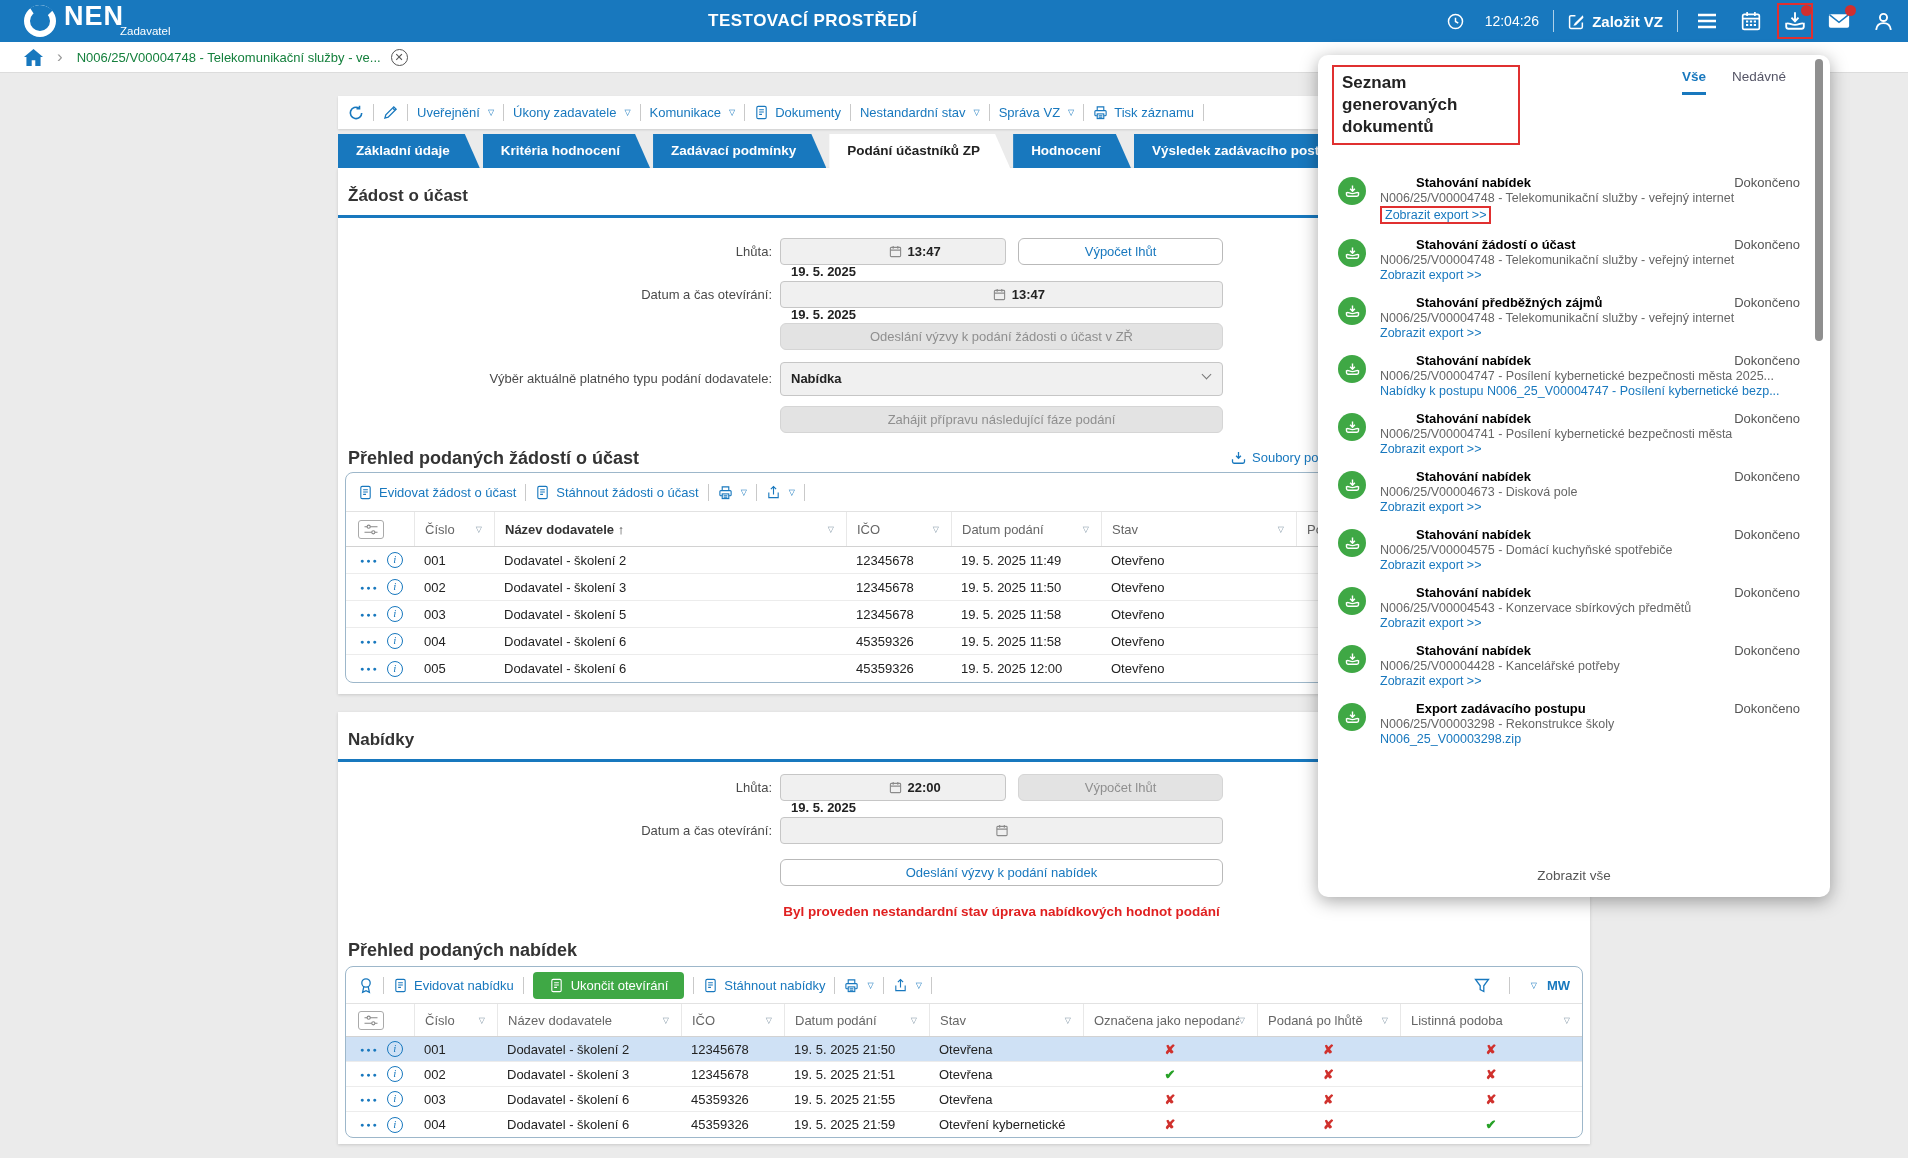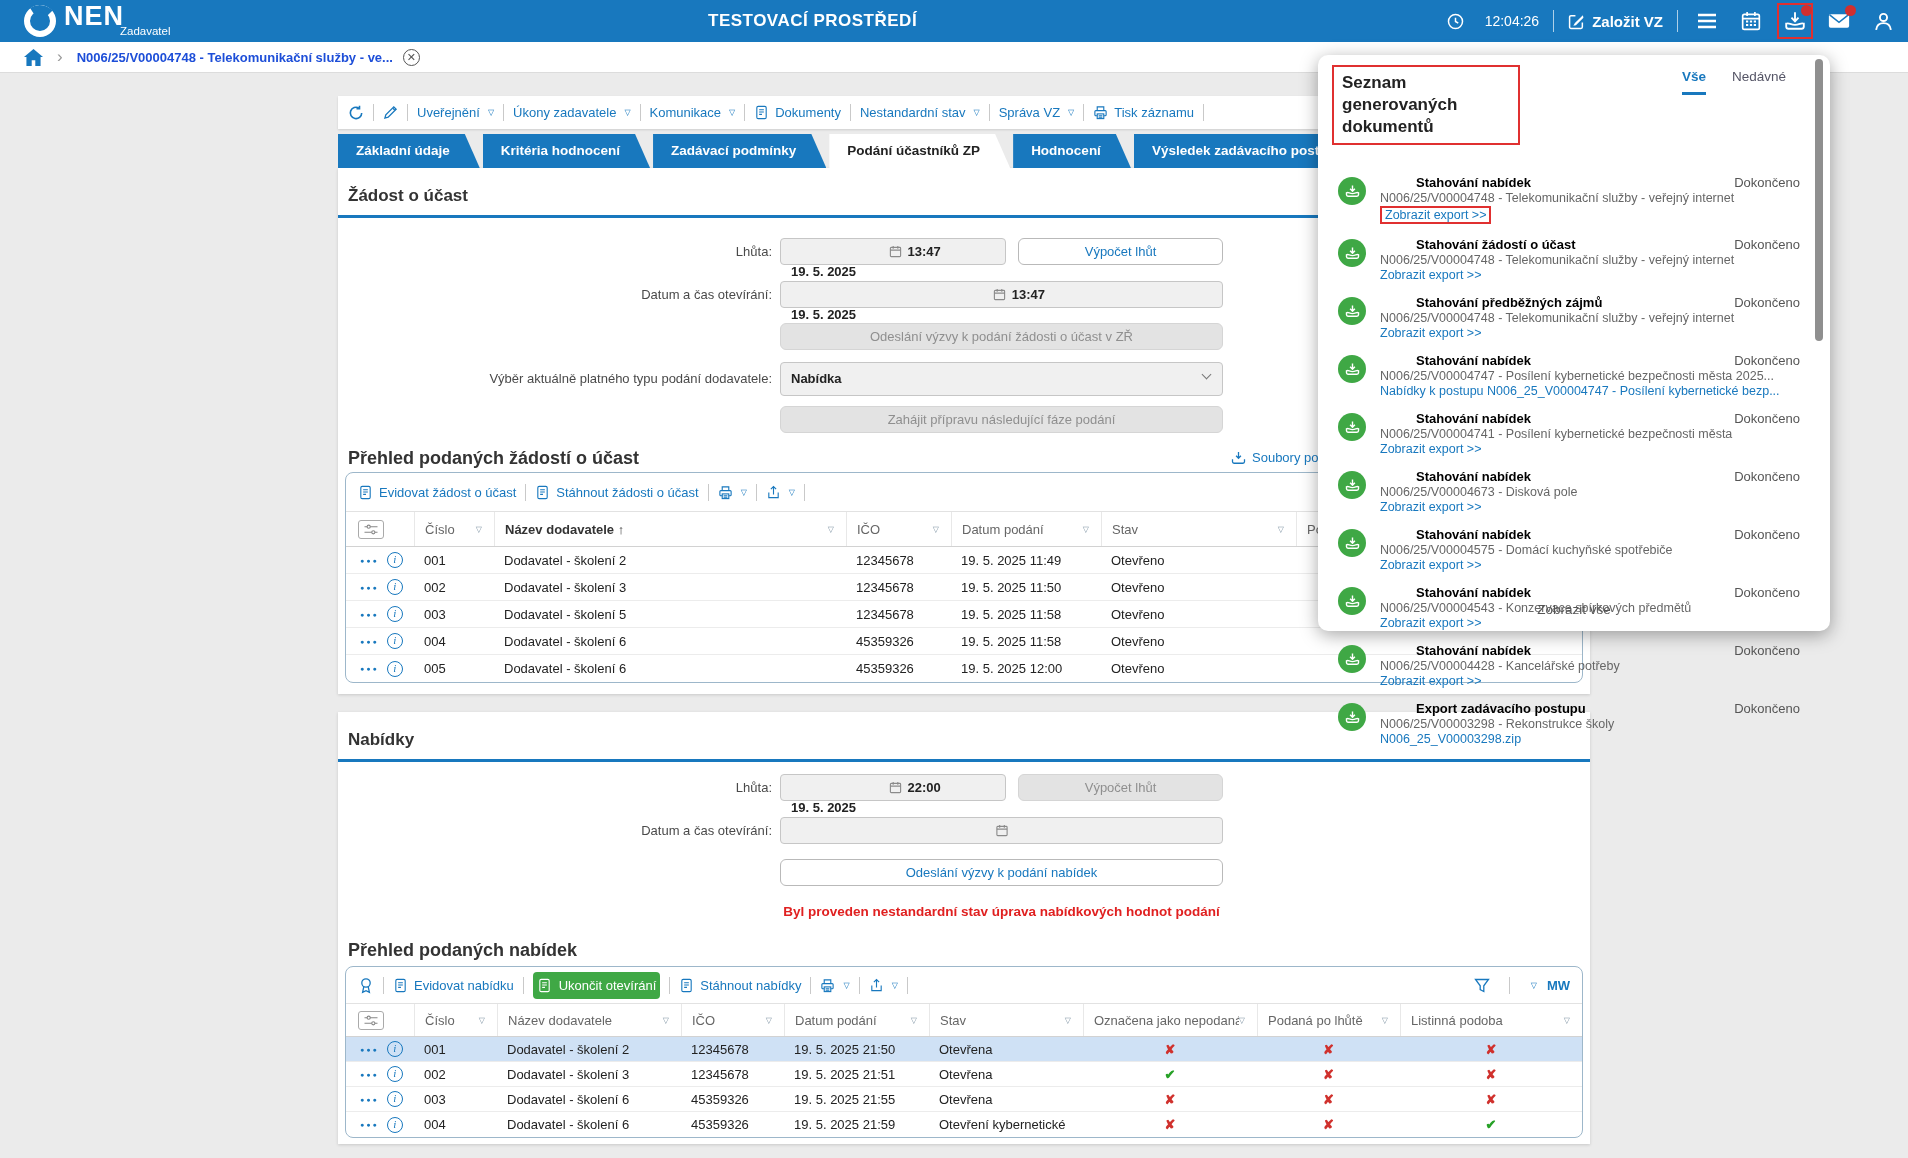--- a/index.html
+++ b/index.html
@@ -19,21 +19,21 @@
   .tb-time { display:flex; align-items:center; gap:21px; font-size:14px; }
   .tb-sep { width:1px; height:22px; background:rgba(255,255,255,.65); }
   .tb-create { display:flex; align-items:center; gap:7px; font-size:15px; font-weight:bold; cursor:pointer; }
   .tb-ico { position:relative; display:flex; align-items:center; justify-content:center; width:30px; height:30px; cursor:pointer; }
   .red-dot { position:absolute; top:-1px; right:-2px; width:11px; height:11px; border-radius:50%; background:#d02f2f; }
   .annot-red { outline:2px solid #e03030; outline-offset:1px; }
 
   
   .breadcrumb { position:absolute; left:0; top:42px; width:1908px; height:31px; background:#fff; border-bottom:1px solid #dcdcdc; display:flex; align-items:center; padding-left:24px; z-index:5; }
   .bc-sep { color:#999; font-size:17px; margin:0 14px; }
-  .bc-text { font-size:13px; font-weight:bold; color:#1d4ed8; }
+  .bc-text { font-size:13px; font-weight:normal; color:#15803d; }
   .bc-close { width:17px; height:17px; border:1.4px solid #555; border-radius:50%; color:#555; font-size:11px; line-height:14px; text-align:center; margin-left:10px; cursor:pointer; }
 
   
   .rec-toolbar { position:absolute; left:338px; top:96px; width:1252px; height:33px; background:#fff; box-shadow:0 1px 2px rgba(0,0,0,.12); display:flex; align-items:center; padding:0 10px; z-index:4; }
   .tlink { display:inline-flex; align-items:center; gap:6px; color:#1878be; font-size:13px; cursor:pointer; white-space:nowrap; }
   .tsep { width:1px; height:17px; background:#c9c9c9; margin:0 9px; flex:none; }
   .caret { font-size:8px; color:#1878be; margin-left:2px; }
   .hcaret { font-size:8px; color:#8599a8; }
 
   
@@ -74,26 +74,26 @@
   .t-row { display:grid; align-items:center; border-bottom:1px solid #ececec; font-size:13px; color:#222; cursor:pointer; }
   .t-row:last-child { border-bottom:none; }
   .t-row.sel-row { background:#cfe1f5; }
   .cell { padding-left:10px; white-space:nowrap; overflow:hidden; }
   .cell-c { text-align:center; font-weight:bold; font-size:13px; }
   .mark-x { color:#d0312d; } .mark-ok { color:#27a127; }
   .acts { display:flex; align-items:center; gap:8px; padding-left:14px; }
   .dots { color:#1878be; font-size:7px; letter-spacing:2px; cursor:pointer; }
   .ico-info { width:16px; height:16px; border:1.4px solid #1878be; border-radius:50%; color:#1878be; font-size:11px; font-style:italic; font-family:"Liberation Serif",serif; text-align:center; line-height:13px; cursor:pointer; flex:none; }
   .col-ico { width:26px; height:19px; border:1px solid #aaa; border-radius:3px; margin-left:12px; display:flex; align-items:center; justify-content:center; }
-  .btn-green { background:#3fa845; color:#fff; border:none; height:27px; border-radius:4px; display:flex; align-items:center; gap:7px; padding:0 4px; font-size:13px; cursor:pointer; }
+  .btn-green { background:#3fa845; color:#fff; border:none; height:27px; border-radius:4px; display:flex; align-items:center; gap:7px; padding:0 16px; font-size:13px; cursor:pointer; }
   .t-right { margin-left:auto; display:flex; align-items:center; gap:10px; color:#1878be; }
   .mw { font-size:13px; font-weight:bold; color:#1878be; }
 
   
-  .dl-panel { position:absolute; left:1318px; top:55px; width:512px; height:576px; background:#fff; border-radius:10px; box-shadow:0 4px 18px rgba(0,0,0,.35); z-index:50; }
+  .dl-panel { position:absolute; left:1318px; top:55px; width:512px; height:842px; background:#fff; border-radius:10px; box-shadow:0 4px 18px rgba(0,0,0,.35); z-index:50; }
   .dl-title { position:absolute; left:14px; top:10px; width:188px; padding:5px 8px; font-size:17px; font-weight:bold; color:#222; line-height:22px; border:2px solid #e03030; }
   .dl-tabs { position:absolute; right:44px; top:14px; display:flex; gap:26px; font-size:13.5px; }
   .dl-tab { color:#556; cursor:pointer; padding-bottom:8px; }
   .dl-tab.active { color:#1878be; font-weight:bold; border-bottom:3px solid #1878be; }
   .dl-list { position:absolute; left:20px; top:120px; width:462px; }
   .dl-item { display:flex; margin-bottom:13px; }
   .dl-ico { width:28px; height:28px; border-radius:50%; background:#3fa845; flex:none; margin-right:14px; margin-top:2px; display:flex; align-items:center; justify-content:center; }
   .dl-main { flex:1; min-width:0; }
   .dl-top { display:flex; justify-content:space-between; align-items:baseline; }
   .dl-t { font-size:13px; font-weight:bold; color:#000000; white-space:nowrap;margin-left:36px; }

